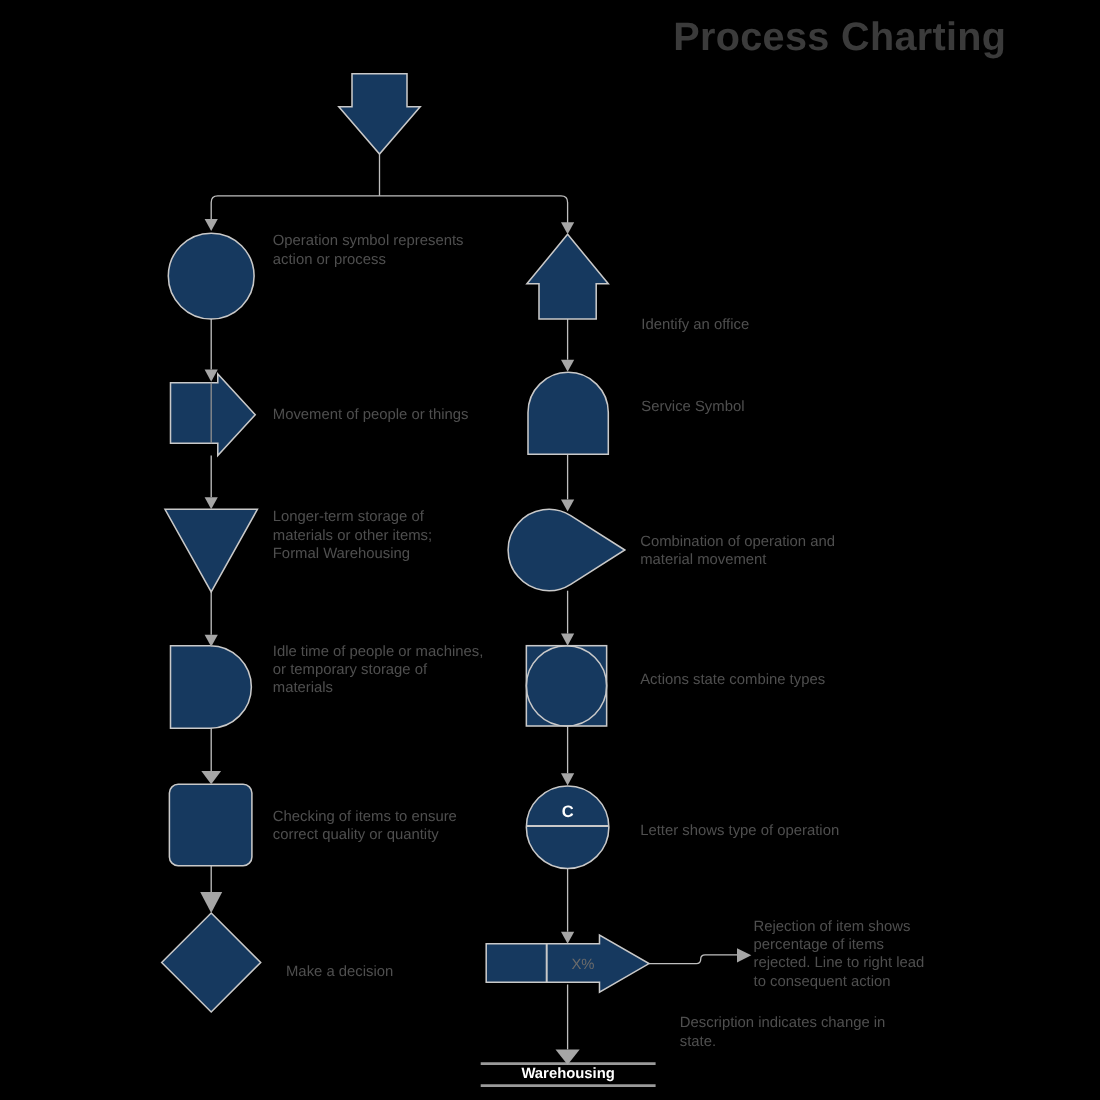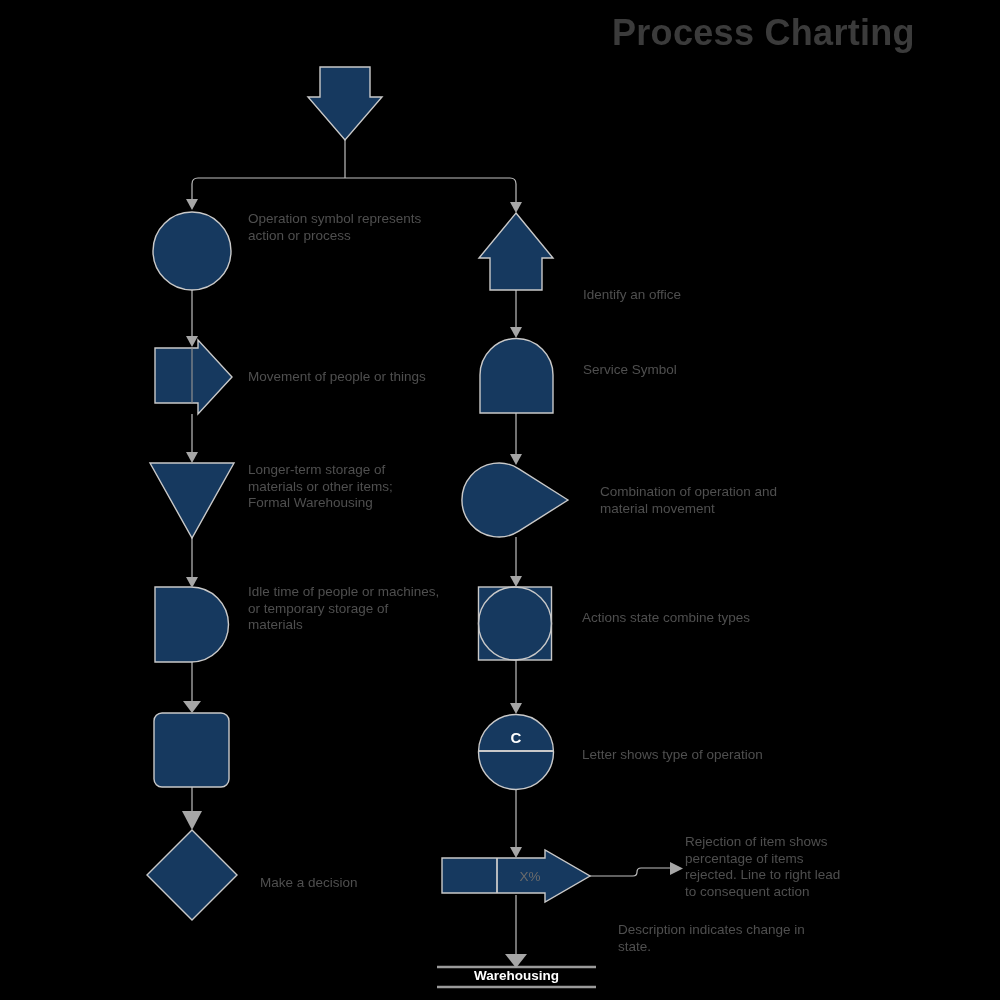--- a/index.html
+++ b/index.html
@@ -116,24 +116,26 @@
 
   <div class="label" style="left:248px;top:211px;">Operation symbol represents
 action or process</div>
   <div class="label" style="left:248px;top:349px;margin-top:20px;">Movement of people or things</div>
   <div class="label" style="left:248px;top:462px;">Longer-term storage of
 materials or other items;
 Formal Warehousing</div>
   <div class="label" style="left:248px;top:584px;">Idle time of people or machines,
 or temporary storage of
 materials</div>
+  <div class="label" style="left:248px;top:734px;">Checking of items to ensure
+correct quality or quantity</div>
   <div class="label" style="left:260px;top:875px;text-align:right;">Make a decision</div>
   <div class="label" style="left:583px;top:250px;margin-top:37px;">Identify an office</div>
   <div class="label" style="left:583px;top:362px;">Service Symbol</div>
-  <div class="label" style="left:582px;top:484px;margin-left:18px;">Combination of operation and
+  <div class="label" style="left:582px;top:484px;">Combination of operation and
 material movement</div>
   <div class="label" style="left:582px;top:610px;">Actions state combine types</div>
   <div class="label" style="left:582px;top:747px;">Letter shows type of operation</div>
   <div class="label" style="left:618px;top:922px;">Description indicates change in
 state.</div>
   <div class="label" style="left:685px;top:834px;">Rejection of item shows
 percentage of items
 rejected. Line to right lead
 to consequent action</div>
 

